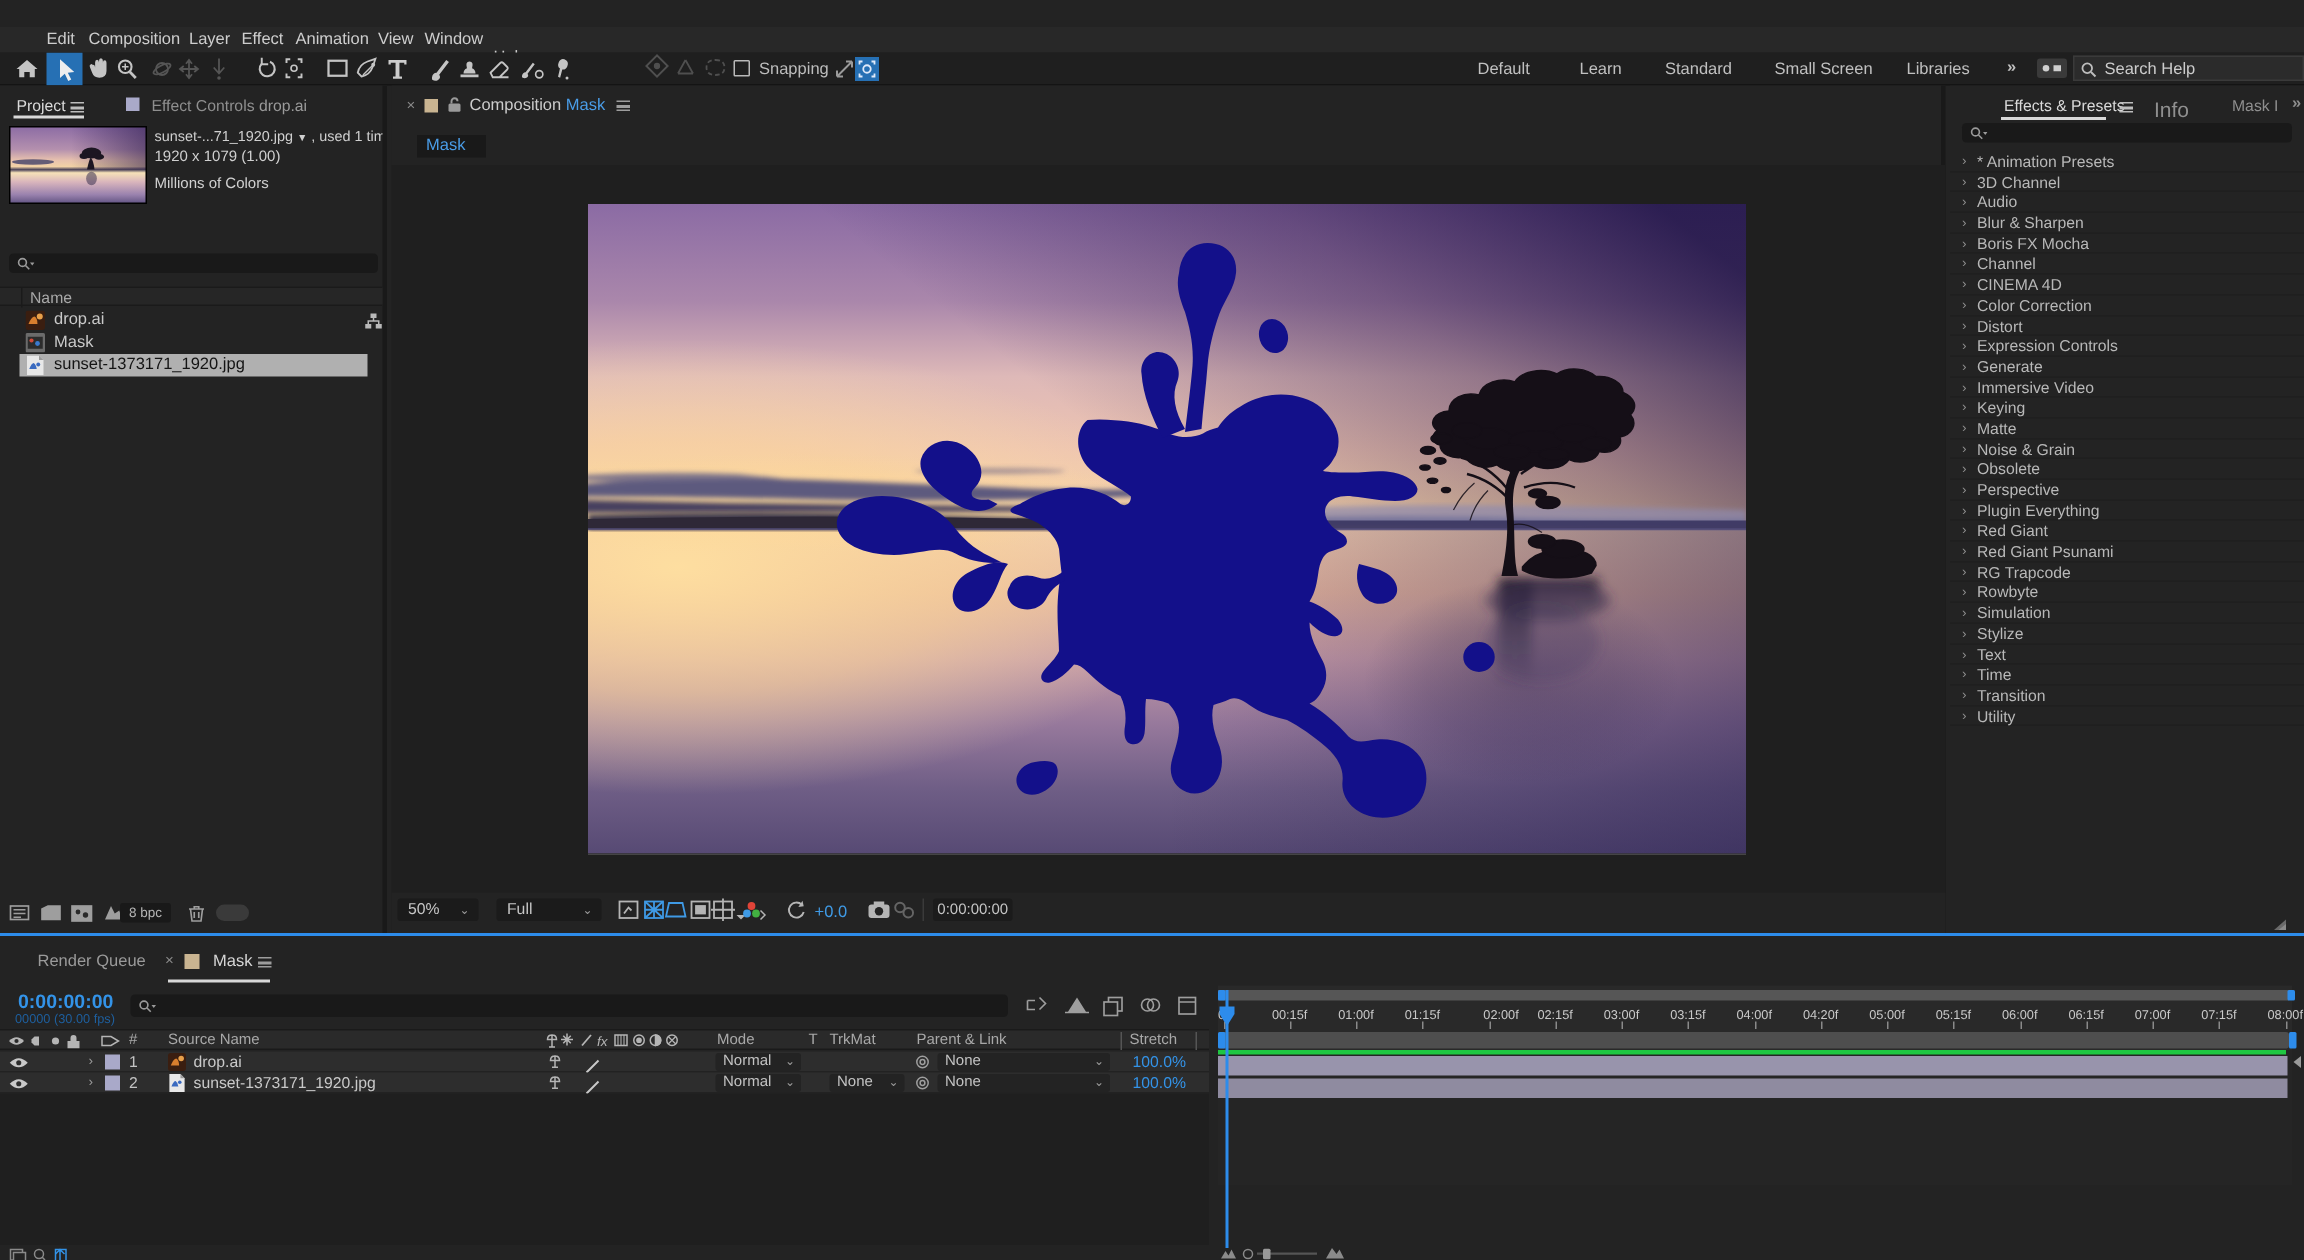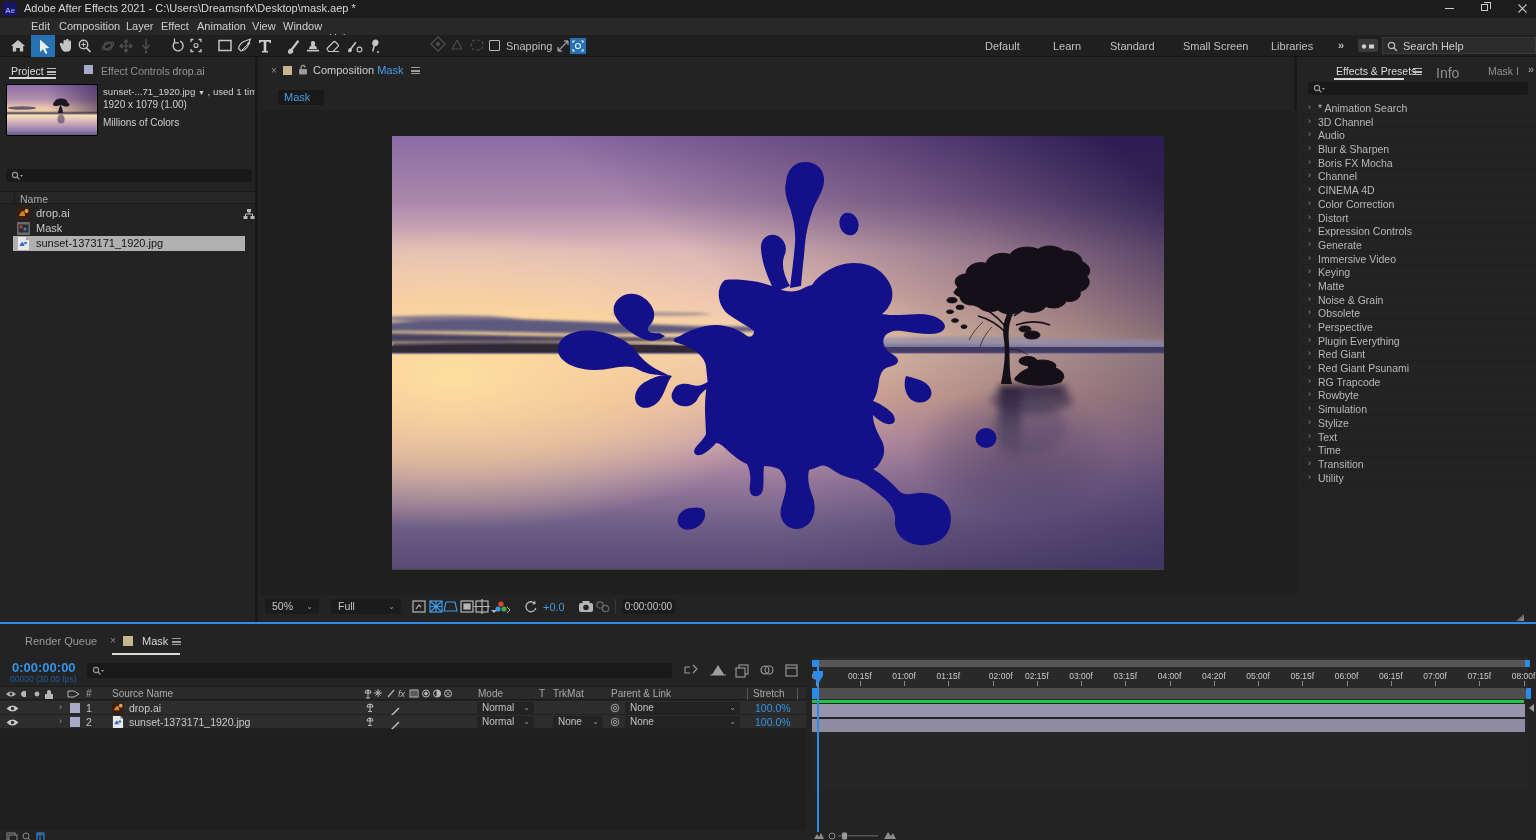--- a/index.html
+++ b/index.html
@@ -6,33 +6,20 @@
   html,body { width:1536px; height:840px; overflow:hidden; background:#232323;
     font-family:"Liberation Sans", sans-serif; }
   .abs { position:absolute; }
   #root { position:relative; width:1536px; height:840px; background:#232323; }
   .txt { color:#c3c3c3; font-size:11px; white-space:nowrap; }
 </style>
 </head>
 <body>
 <div id="root">
 
-  <div class="abs" id="titlebar" style="left:0;top:0;width:1536px;height:18px;background:#1d1d1d;">
-    <svg class="abs" style="left:3px;top:2px;" width="14" height="14" viewBox="0 0 14 14">
-      <rect width="14" height="14" rx="2" fill="#1a1464"></rect>
-      <text x="7" y="10.5" font-size="8" font-weight="bold" fill="#8a9cf0" text-anchor="middle" font-family="Liberation Sans">Ae</text>
-    </svg>
-    <div class="abs txt" style="left:24px;top:2px;font-size:11px;color:#d6d6d6;">Adobe After Effects 2021 - C:\Users\Dreamsnfx\Desktop\mask.aep *</div>
-    <div class="abs" style="left:1445px;top:8px;width:9px;height:1px;background:#c8c8c8;"></div>
-    <div class="abs" style="left:1481px;top:4px;width:7px;height:7px;border:1px solid #c8c8c8;"></div>
-    <div class="abs" style="left:1484px;top:2px;width:7px;height:7px;border:1px solid #c8c8c8;border-left:none;border-bottom:none;"></div>
-    <svg class="abs" style="left:1518px;top:4px;" width="9" height="9" viewBox="0 0 9 9">
-      <path d="M0.5 0.5 L8.5 8.5 M8.5 0.5 L0.5 8.5" stroke="#c8c8c8" stroke-width="1.1"></path>
-    </svg>
-  </div>
 
   <div class="abs" id="menubar" style="left:0;top:18px;width:1536px;height:17px;background:#282828;">
     <div class="abs txt" style="left:6px;top:16px;color:#cecece;">File</div>
     <div class="abs txt" style="left:31px;top:2px;color:#cecece;">Edit</div>
     <div class="abs txt" style="left:59px;top:2px;color:#cecece;">Composition</div>
     <div class="abs txt" style="left:126px;top:2px;color:#cecece;">Layer</div>
     <div class="abs txt" style="left:161px;top:2px;color:#cecece;">Effect</div>
     <div class="abs txt" style="left:197px;top:2px;color:#cecece;">Animation</div>
     <div class="abs txt" style="left:252px;top:2px;color:#cecece;">View</div>
     <div class="abs txt" style="left:283px;top:2px;color:#cecece;">Window</div>
@@ -213,20 +200,38 @@
     <div class="abs" style="left:0;top:179px;width:258px;height:15px;">
       <svg class="abs" style="left:17px;top:1px;" width="13" height="13" viewBox="0 0 13 13">
         <path d="M1 0 L9 0 L12 3 L12 13 L1 13 Z" fill="#e8e8e8"></path>
         <path d="M9 0 L9 3 L12 3 Z" fill="#9a9a9a"></path>
         <path d="M2.5 9 q1.5-4 3-4 q1.5 1 2 4 z" fill="#3a6ac0"></path>
           <circle cx="8.5" cy="6" r="1.3" fill="#3a6ac0"></circle>
       </svg>
       <div class="abs txt" style="left:36px;top:1px;color:#141414;">sunset-1373171_1920.jpg</div>
     </div>
 
+    <div class="abs" style="left:0;top:540px;width:258px;height:25px;">
+      <svg class="abs" style="left:6px;top:5px;" width="150" height="14" viewBox="0 0 150 14">
+        <g fill="none" stroke="#9e9e9e" stroke-width="1.1">
+          <rect x="1" y="2" width="12" height="9"></rect>
+            <path d="M3 4.5 l8 0 M3 7 l8 0 M3 9.5 l5 0"></path>
+          <path d="M22 4 l4-2 8 0 0 9 -12 0 z" fill="#9e9e9e"></path>
+          <rect x="42" y="2" width="13" height="10" fill="#9e9e9e"></rect>
+            <circle cx="46" cy="6" r="1.6" fill="#2a2a2a" stroke="none"></circle>
+            <circle cx="51" cy="8" r="1.8" fill="#2a2a2a" stroke="none"></circle>
+          <path d="M64 11 l4-9 2.5 5 3-2 2 6 z" fill="#9e9e9e" stroke="none"></path>
+        </g>
+      </svg>
+      <div class="abs" style="left:80px;top:5px;width:34px;height:13px;background:#191919;border-radius:2px;color:#b5b5b5;font-size:9px;text-align:center;line-height:13px;">8 bpc</div>
+      <svg class="abs" style="left:124px;top:5px;" width="14" height="14" viewBox="0 0 14 14">
+        <path d="M3 4 l8 0 -1 8 -6 0 z M2 4 l10 0 M5.5 4 l0-1.5 3 0 0 1.5 M5.5 6 l0 4 M8.5 6 l0 4" stroke="#9e9e9e" fill="none" stroke-width="1.1"></path>
+      </svg>
+      <div class="abs" style="left:144px;top:6px;width:22px;height:11px;background:#3a3a3a;border-radius:6px;"></div>
+    </div>
   </div>
 
   <div class="abs" id="comppanel" style="left:261px;top:57px;width:1036px;height:565px;background:#232323;border-right:3px solid #191919;">
     <div class="abs txt" style="left:10px;top:8px;color:#8a8a8a;font-size:10px;">×</div>
     <div class="abs" style="left:22px;top:9px;width:9px;height:9px;background:#c9b491;"></div>
     <svg class="abs" style="left:37px;top:7px;" width="10" height="11" viewBox="0 0 10 11">
       <rect x="1" y="5" width="8" height="5.5" rx="1" fill="#9a9a9a"></rect>
       <path d="M3 5 L3 3.5 a2 2 0 0 1 4 0" fill="none" stroke="#9a9a9a" stroke-width="1.3"></path>
     </svg>
     <div class="abs txt" style="left:52px;top:7px;color:#cccccc;">Composition <span style="color:#4a9de8;">Mask</span></div>
@@ -496,21 +501,21 @@
     <div class="abs" style="left:8px;top:25px;width:220px;height:13px;background:#191919;border-radius:3px;">
       <svg class="abs" style="left:5px;top:2px;" width="12" height="10" viewBox="0 0 12 10">
         <circle cx="4" cy="4" r="2.6" fill="none" stroke="#9a9a9a" stroke-width="1.1"></circle>
         <path d="M6 6 L8.5 8.5" stroke="#9a9a9a" stroke-width="1.1"></path>
         <path d="M9 4 l3 0 l-1.5 2 z" fill="#9a9a9a"></path>
       </svg>
     </div>
     <div id="fxlist" class="abs" style="left:0;top:44px;width:236px;">
         <div style="position:relative;height:13.7px;border-bottom:1px solid #1f1f1f;">
     <span style="position:absolute;left:8px;top:1px;color:#8f8f8f;font-size:9px;">›</span>
-    <span style="position:absolute;left:18px;top:1px;color:#b8b8b8;font-size:10.5px;white-space:nowrap;">* Animation Search</span>
+    <span style="position:absolute;left:18px;top:1px;color:#b8b8b8;font-size:10.5px;white-space:nowrap;">* Animation Presets</span>
         </div>
         <div style="position:relative;height:13.7px;border-bottom:1px solid #1f1f1f;">
     <span style="position:absolute;left:8px;top:1px;color:#8f8f8f;font-size:9px;">›</span>
     <span style="position:absolute;left:18px;top:1px;color:#b8b8b8;font-size:10.5px;white-space:nowrap;">3D Channel</span>
         </div>
         <div style="position:relative;height:13.7px;border-bottom:1px solid #1f1f1f;">
     <span style="position:absolute;left:8px;top:1px;color:#8f8f8f;font-size:9px;">›</span>
     <span style="position:absolute;left:18px;top:1px;color:#b8b8b8;font-size:10.5px;white-space:nowrap;">Audio</span>
         </div>
         <div style="position:relative;height:13.7px;border-bottom:1px solid #1f1f1f;">

